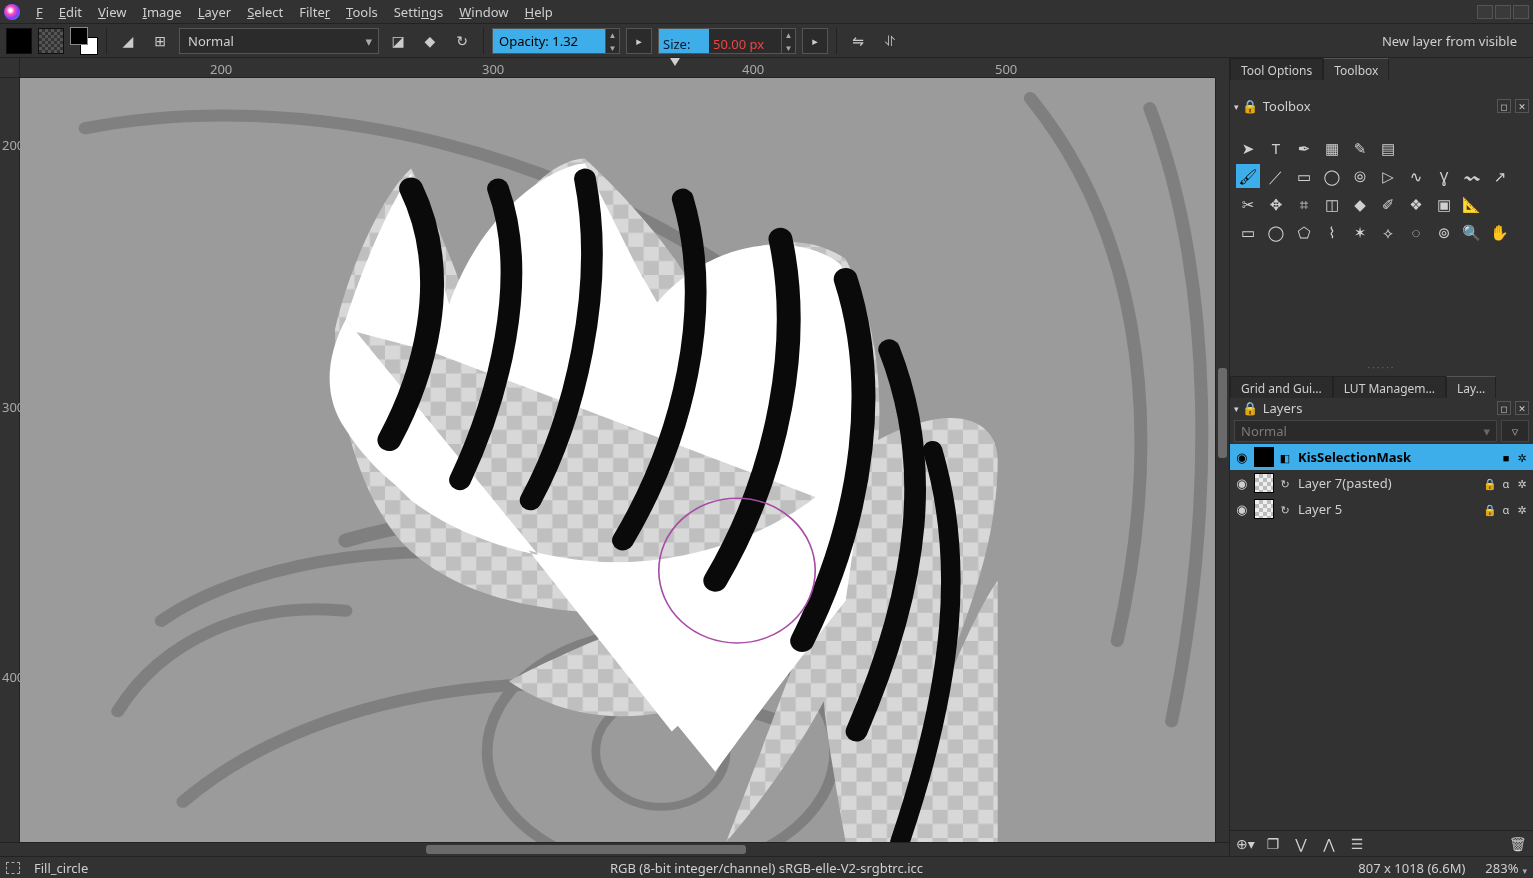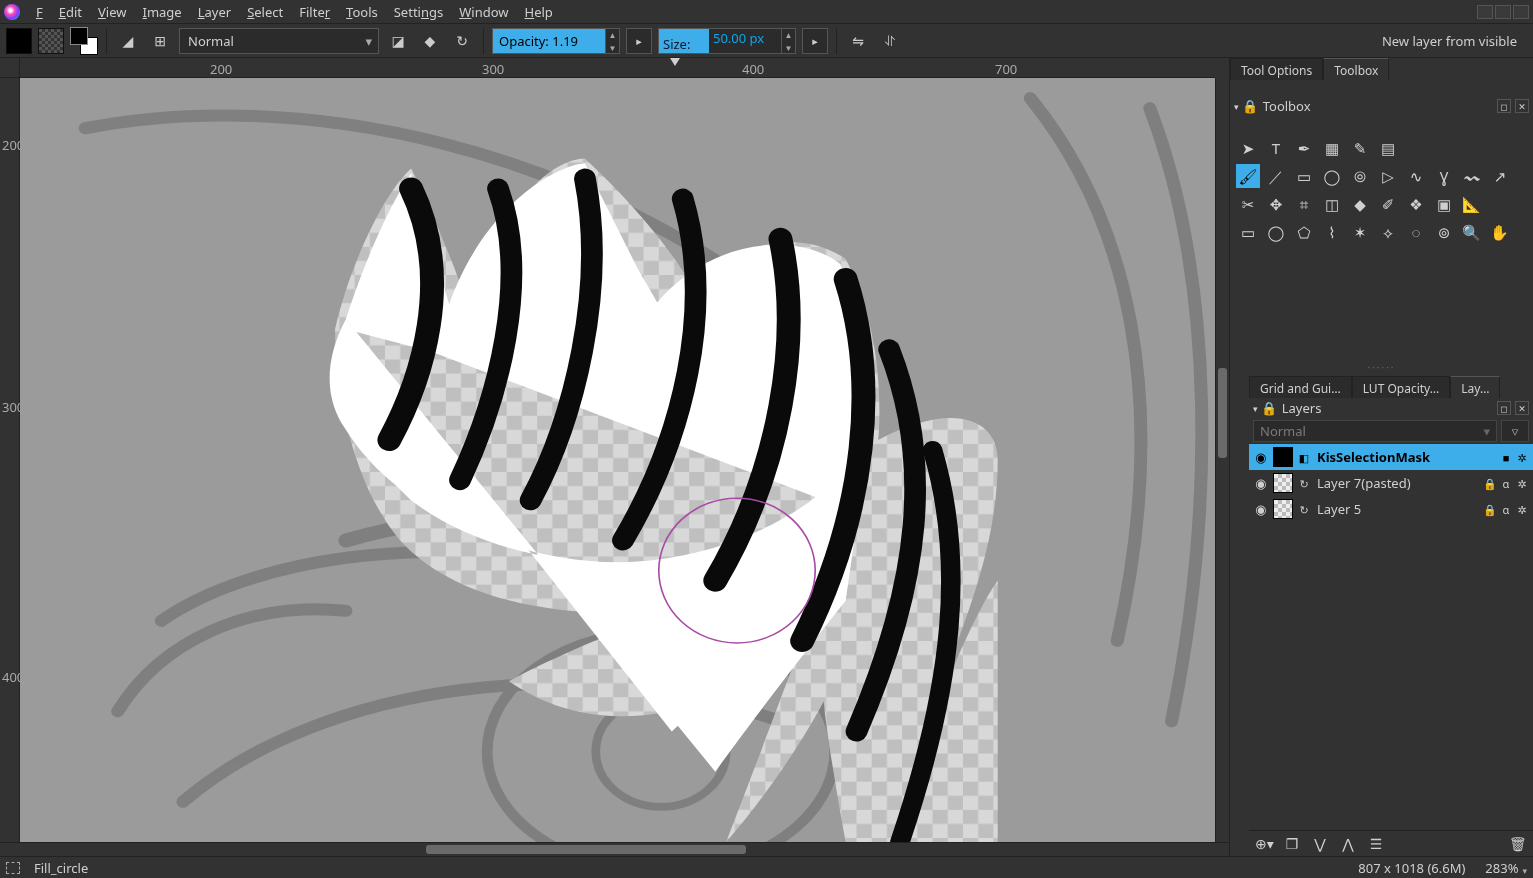--- a/index.html
+++ b/index.html
@@ -16,21 +16,21 @@
 .fgbg { width:28px; height:28px; position:relative; }
 .fgbg .bg { position:absolute; right:0; bottom:0; width:18px;height:18px;background:#fff;border:1px solid #000;}
 .fgbg .fg { position:absolute; left:0; top:0; width:18px;height:18px;background:#000;border:1px solid #888;}
 .tb-sep { width:1px; height:26px; background:#222; margin:0 2px;}
 .tb-btn { width:26px; height:26px; display:flex;align-items:center;justify-content:center; border:1px solid transparent; color:#ccc; font-size:14px;}
 .blend-select { width: 200px; height:26px; background:#2b2b2b; border:1px solid #555; display:flex; align-items:center; padding:0 8px; color:#cfcfcf; position:relative;}
 .blend-select::after{content:"▾"; position:absolute; right:6px; color:#aaa;}
 .slider-group { display:flex; align-items:center; background:#2b2b2b; border:1px solid #555; height:26px; }
 .slider-opacity { width:112px; height:100%; background:#3daee9; display:flex; align-items:center; padding:0 6px; color:#000;}
 .slider-size-label { width:50px; height:100%; background:#3daee9; display:flex; align-items:flex-end; padding:0 4px; color:#0f172a;}
-.slider-size-val { width:72px; height:100%; display:flex; align-items:flex-start; padding:0 4px; color:#0ea5e9;}
+.slider-size-val { width:72px; height:100%; display:flex; align-items:flex-end; padding:0 4px; color:#ef4444;}
 .spin-arrows{ width:14px; height:26px; display:flex; flex-direction:column; border-left:1px solid #555;}
 .spin-arrows div{flex:1; font-size:8px; display:flex;align-items:center;justify-content:center;color:#aaa;}
 .slider-next{ width:26px;height:26px; background:#2b2b2b; border:1px solid #555; display:flex;align-items:center;justify-content:center;color:#ccc;font-size:11px;}
 .toolbar .hint { margin-left:auto; color:#cfcfcf; padding-right:10px;}
 .main { flex:1; display:flex; min-height:0;justify-content:flex-end;}
 .canvas-area { flex:1; display:flex; flex-direction:column; background:#4a4a4a; min-width:0; }
 .ruler-corner{width:20px;height:20px;background:#323232;border-right:1px solid #222;border-bottom:1px solid #222;}
 .ruler-row{height:20px;display:flex;}
 .ruler-h{flex:1;background:#323232;border-bottom:1px solid #222;position:relative;color:#aaa;font-size:11px;}
 .ruler-h span{position:absolute;top:2px;}
@@ -82,21 +82,21 @@
 .layer-bottom{height:26px;margin-top:auto;display:flex;align-items:center;gap:10px;padding:0 6px;border-top:1px solid #222;}
 .layer-bottom .lb{width:18px;text-align:center;color:#cfcfcf;font-size:14px;}
 .statusbar{height:22px;background:#323232;border-top:1px solid #222;display:flex;align-items:center;padding:0 6px;gap:14px;color:#cfcfcf;font-size:12px;}
 .statusbar .sel-ico{width:14px;height:12px;border:1px dashed #aaa;}
 .statusbar .center{position:absolute;left:50%;transform:translateX(-50%);}
 .statusbar .right{margin-left:auto;display:flex;gap:20px;align-items:center;}
 .statusbar .zoom{display:flex;align-items:flex-end;gap:4px;}
 .statusbar .zoom::after{content:"▾";font-size:9px;color:#aaa;}
 .right-stack{display:flex;flex-direction:column;height:100%;}
 .panel-toolbox{display:flex;flex-direction:column;flex:1;min-height:0;gap:16px;}
-.panel-layers{display:flex;flex-direction:column;height:480px;margin-left:19px;}
+.panel-layers{display:flex;flex-direction:column;height:480px;}
 </style>
 </head>
 <body>
 
 <div class="menubar">
   <div class="app-icon"></div>
   <div class="menu-item"><u>F</u><span></span></div>
   <div class="menu-item"><u>E</u>dit</div>
   <div class="menu-item"><u>V</u>iew</div>
   <div class="menu-item"><u>I</u>mage</div>
@@ -128,21 +128,21 @@
     <span>Normal</span>
   </div>
   <div class="tb-btn">◪</div>
   <div class="tb-btn">◆</div>
   <div class="tb-btn">↻</div>
   <div class="tb-sep"></div>
 
   <div class="slider-group">
     <div class="slider-opacity">
       <span>Opacity:</span>&nbsp;
-      <span>1.19</span>
+      <span>1.32</span>
     </div>
     <div class="spin-arrows">
         <div>▲</div>
         <div>▼</div>
       </div>
   </div>
   <div class="slider-next">▸</div>
 
   <div class="slider-group">
     <div class="slider-size-label">
@@ -165,21 +165,21 @@
 </div>
 
 <div class="main">
   <div class="canvas-area">
     <div class="ruler-row">
       <div class="ruler-corner"></div>
       <div class="ruler-h">
         <span style="left:190px">200</span>
         <span style="left:462px">300</span>
         <span style="left:722px">400</span>
-        <span style="left:975px">700</span>
+        <span style="left:975px">500</span>
         <div class="marker" style="left:650px"></div>
       </div>
       <div style="width:14px;background:#323232;"></div>
     </div>
     <div class="canvas-row">
       <div class="ruler-v">
         <span style="top:58px">200</span>
         <span style="top:320px">300</span>
         <span style="top:590px">400</span>
       </div>
@@ -323,21 +323,21 @@
         <div class="tool">✋</div>
       </div>
       <div class="toolbox-spacer">
           <div class="grip">······</div>
         </div>
     </div>
 
     <div class="panel-layers">
       <div class="layers-tabs tabstrip">
         <div class="tab">Grid and Gui…</div>
-        <div class="tab">LUT Opacity…</div>
+        <div class="tab">LUT Managem…</div>
         <div class="tab active">Lay…</div>
       </div>
       <div class="docker-header">
         <span class="chev">▾</span>
         <span>🔒</span>
         <span>Layers</span>
         <span class="spacer"></span>
         <span class="dbtn">◻</span>
         <span class="dbtn">✕</span>
       </div>
@@ -392,19 +392,20 @@
         <span class="lb">☰</span>
         <span class="lb" style="margin-left:auto">🗑</span>
       </div>
     </div>
   </div>
 </div>
 
 <div class="statusbar">
   <div class="sel-ico"></div>
   <span>Fill_circle</span>
+  <span class="center">RGB (8-bit integer/channel)  sRGB-elle-V2-srgbtrc.icc</span>
   <div class="right">
     <span>807 x 1018 (6.6M)</span>
     <span class="zoom">
         <span>283%</span>
       </span>
   </div>
 </div>
 
 </body></html>

